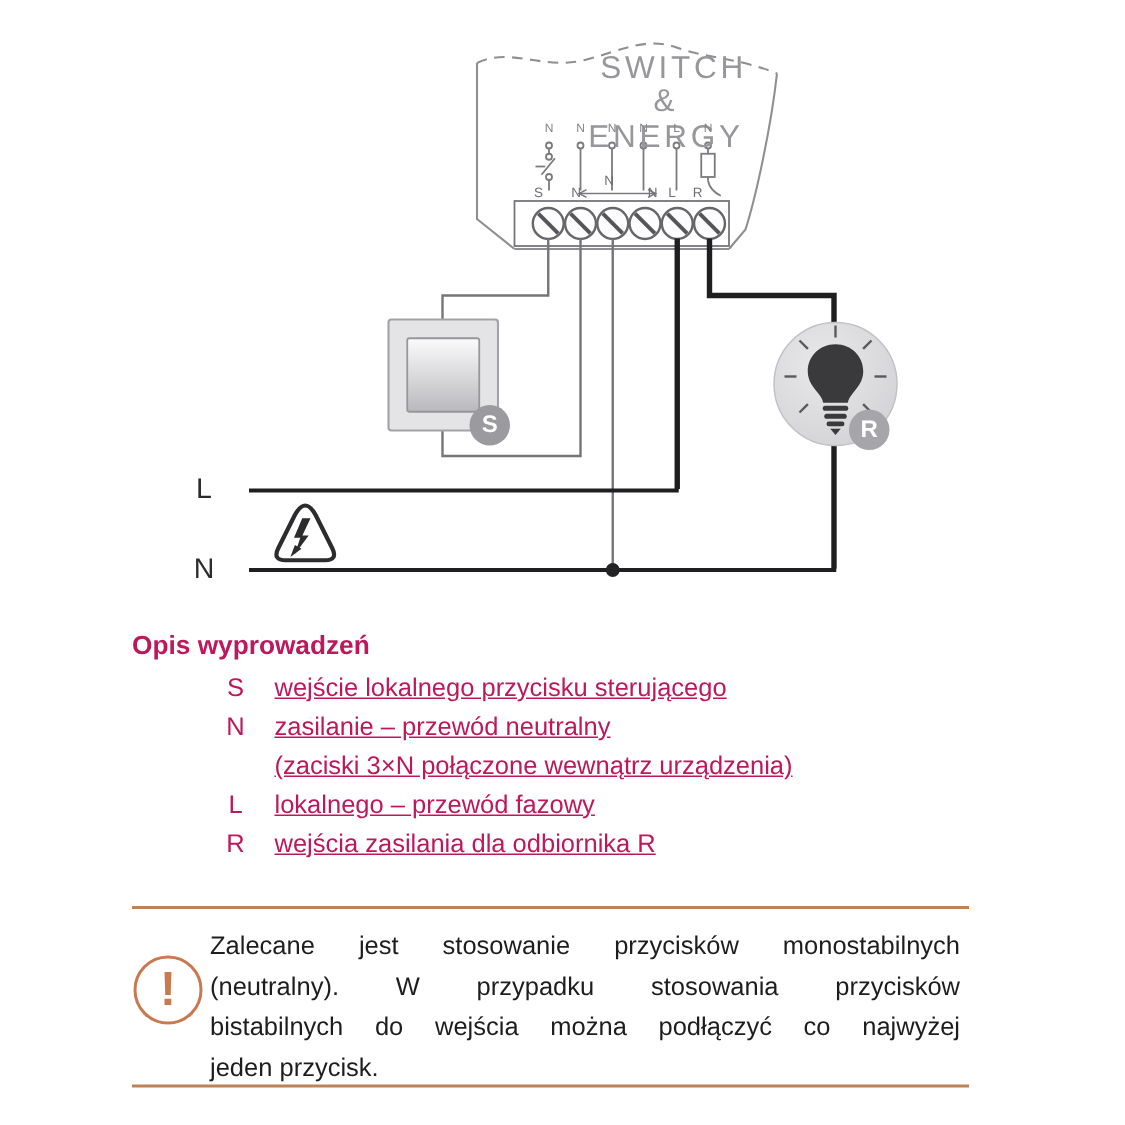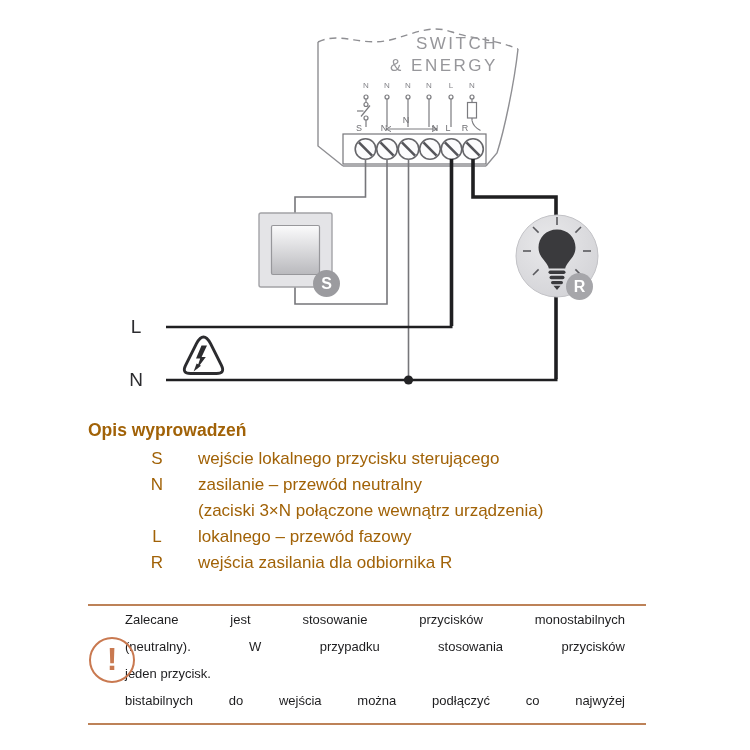--- a/index.html
+++ b/index.html
@@ -3,53 +3,53 @@
 <meta charset="utf-8">
 <style>
   html,body { margin:0; padding:0; background:#ffffff; }
   .canvas {
     position:relative; width:750px; height:750px; background:#ffffff;
     font-family:"Liberation Sans", sans-serif; overflow:hidden;
   }
   .diagram { position:absolute; left:0; top:0; width:750px; height:410px; }
   .art { position:absolute; left:0; top:0; }
 
-  .brand { position:absolute; color:#97979b; font-size:17px; letter-spacing:2.5px; text-align:right; }
+  .brand { position:absolute; color:#97979b; font-size:21px; letter-spacing:2.5px; text-align:right; }
   .b1 { left:390px; top:34px; width:108px; }
   .b2 { left:390px; top:56px; width:108px;text-align:center; }
 
   .pin-label { position:absolute; top:81px; width:12px; text-align:center; font-size:8px; color:#85858a; }
   .term-label { position:absolute; top:123px; width:16px; text-align:center; font-size:9px; color:#6f6f73; }
   .term-label.mid { top:115px; }
 
   .power-label { position:absolute; width:24px; text-align:center; font-size:19px; color:#2c2c2f; }
 
   .badge { position:absolute; width:27px; height:27px; border-radius:50%;
     background:#9b9b9f; color:#ffffff; font-weight:bold; font-size:16px;
     display:flex; align-items:center; justify-content:center; }
   .badge-s { left:313px; top:270px; }
   .badge-r { left:566px; top:273px; background:#a6a6aa; }
 
-  .desc { position:absolute; left:0; top:420px; width:750px; color:#a16207; }
+  .desc { position:absolute; left:0; top:420px; width:750px; color:#be185d; }
   .desc-heading { position:absolute; left:88px; top:0; margin:0; font-size:17.5px; font-weight:700; line-height:20px; }
   .rows { padding-top:26px; }
   .drow { display:flex; font-size:17px; line-height:26px; }
   .term { flex:none; width:30px; margin-left:142px; text-align:center; }
-  .dtext { margin-left:26px; }
+  .dtext { margin-left:11px;text-decoration:underline; }
   .dline { display:block; }
 
   .note { position:absolute; left:88px; top:604px; width:558px; height:117px;
     border-top:2px solid #bd8258; border-bottom:2px solid #bd8258; }
   .note-icon { position:absolute; left:1px; top:31px; width:46px; height:46px;
     border:2.6px solid #c97950; border-radius:50%; box-sizing:border-box;
     display:flex; align-items:center; justify-content:center;
     color:#c97950; font-size:32px; font-weight:700; }
   .note-icon span { position:relative; top:-1px; }
-  .note-text { margin-left:37px; width:500px; 
-    font-size:13px; line-height:27px; color:#1d1d1f; }
+  .note-text { margin-left:52px; width:500px; padding-top:11px;
+    font-size:17px; line-height:27px; color:#1d1d1f; }
   .nline { display:block; }
   .nline.just { text-align:justify; text-align-last:justify; }
 </style>
 </head>
 <body>
 
 <div class="canvas">
 
   <div class="diagram">
     <svg class="art" width="750" height="410" viewBox="0 0 750 410">
@@ -222,18 +222,18 @@
     </div>
   </div>
 
   <div class="note">
     <div class="note-icon">
       <span>!</span>
     </div>
     <div class="note-text">
       <span class="nline just">Zalecane jest stosowanie przycisków monostabilnych</span>
       <span class="nline just">(neutralny). W przypadku stosowania przycisków</span>
+      <span class="nline just">bistabilnych do wejścia można podłączyć co najwyżej</span>
       <span class="nline">jeden przycisk.</span>
-      <span class="nline just">bistabilnych do wejścia można podłączyć co najwyżej</span>
     </div>
   </div>
 
 </div>
 
 </body></html>

